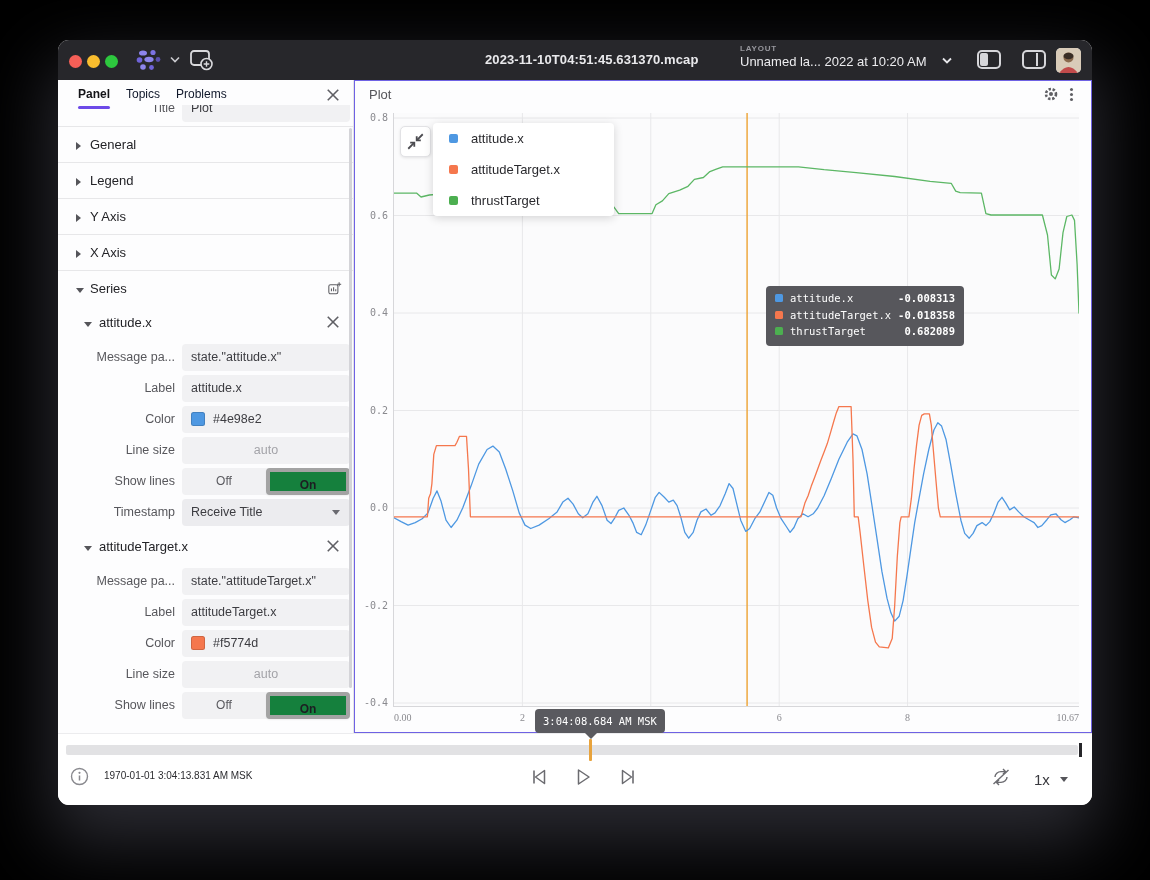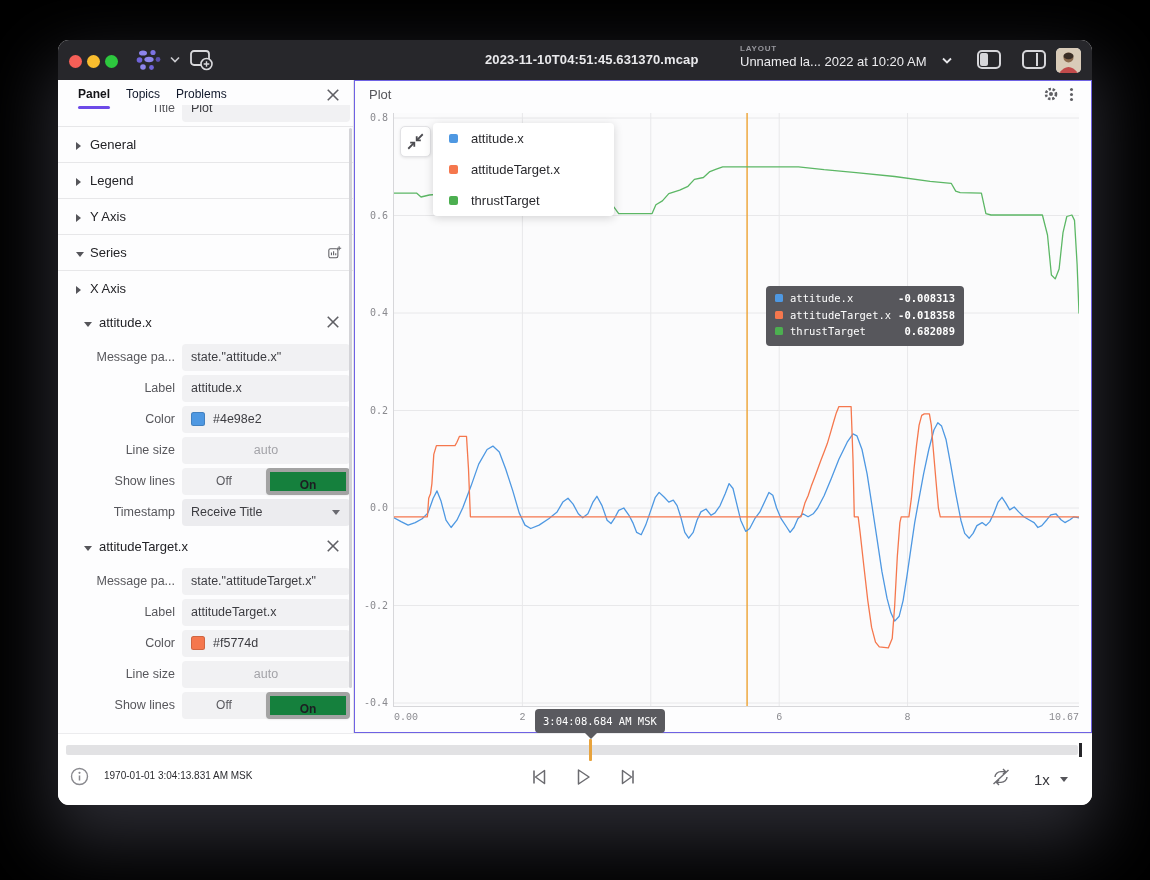--- a/index.html
+++ b/index.html
@@ -58,21 +58,21 @@
   .plot-panel{position:absolute;left:296px;top:40px;width:738px;height:653px;box-sizing:border-box;border:1.5px solid #6f62e4;background:#fdfdfe;}
   .panel-header{position:relative;height:26px;}
   .panel-title{position:absolute;left:14px;top:6px;font-size:13px;color:#55555a;}
   .ph-gear{position:absolute;right:32px;top:5px;}
   .ph-dots{position:absolute;right:13px;top:5px;width:14px;height:16px;}
   .ph-dots span{display:block;width:3px;height:3px;border-radius:50%;background:#5f5f64;margin:2px auto;}
   #y-labels{position:absolute;left:0;top:32px;width:35px;height:593px;}
   #y-labels div{position:absolute;right:2px;font-family:"DejaVu Sans Mono",monospace;font-size:10px;color:#8a8a8f;}
   #chart-wrap{position:absolute;left:38px;top:32px;width:686px;height:594px;border-left:1px solid #d7d7da;border-bottom:1px solid #d7d7da;box-sizing:border-box;background:#fbfbfc;}
   #x-labels{position:absolute;left:39px;top:631px;width:685px;height:14px;}
-  #x-labels div{position:absolute;top:0;font-family:Liberation Mono, monospace;font-size:10px;color:#8a8a8f;white-space:nowrap;}
+  #x-labels div{position:absolute;top:0;font-family:Liberation Serif, serif;font-size:10px;color:#8a8a8f;white-space:nowrap;}
   .collapse-btn{position:absolute;left:45px;top:45px;width:29px;height:29px;background:#fff;border:1px solid #e2e2e5;border-radius:5px;box-shadow:0 1px 3px rgba(0,0,0,.10);}
   .legend-overlay{position:absolute;left:78px;top:42px;width:181px;height:93px;background:#fff;border-radius:4px;box-shadow:0 2px 10px rgba(0,0,0,.16);}
   .legend-row{position:relative;height:31px;}
   .legend-swatch{position:absolute;left:16px;top:11px;width:9px;height:9px;border-radius:2px;}
   .legend-label{position:absolute;left:38px;top:8px;font-size:13px;color:#2a2a2e;}
   .hover-tip{position:absolute;left:411px;top:205px;width:198px;height:60px;background:#57575c;border-radius:4px;padding:5px 9px;box-sizing:border-box;}
   .ht-row{position:relative;height:16.5px;font-family:"DejaVu Sans Mono",monospace;font-size:10.5px;color:#fff;}
   .ht-swatch{position:absolute;left:0;top:3px;width:8px;height:8px;border-radius:1.5px;}
   .ht-label{position:absolute;left:15px;top:1px;}
   .ht-val{position:absolute;right:0;top:1px;font-weight:700;}
@@ -164,34 +164,34 @@
     </div>
     <div class="sb-section">
       <span class="caret caret-r"></span>
       <span class="sec-label">Legend</span>
     </div>
     <div class="sb-section">
       <span class="caret caret-r"></span>
       <span class="sec-label">Y Axis</span>
     </div>
     <div class="sb-section">
+      <span class="caret caret-r"></span>
+      <span class="sec-label">X Axis</span>
+    </div>
+    <div class="sb-section">
       <span class="caret caret-d"></span>
       <span class="sec-label">Series</span>
       <svg class="x-btn" style="top:10px;right:11px" width="17" height="16" viewBox="0 0 17 16">
         <rect x="1" y="4" width="11" height="11" rx="2" fill="none" stroke="#5f5f64" stroke-width="1.3"></rect>
         <line x1="4.2" y1="12" x2="4.2" y2="8.5" stroke="#5f5f64" stroke-width="1.3"></line>
         <line x1="6.8" y1="12" x2="6.8" y2="7" stroke="#5f5f64" stroke-width="1.3"></line>
         <line x1="9.4" y1="12" x2="9.4" y2="9.5" stroke="#5f5f64" stroke-width="1.3"></line>
         <line x1="13.5" y1="1" x2="13.5" y2="6" stroke="#5f5f64" stroke-width="1.3"></line>
         <line x1="11" y1="3.5" x2="16" y2="3.5" stroke="#5f5f64" stroke-width="1.3"></line>
       </svg>
-    </div>
-    <div class="sb-section">
-      <span class="caret caret-r"></span>
-      <span class="sec-label">X Axis</span>
     </div>
 
     <div class="series-hdr">
       <span class="caret caret-d"></span>
       <span class="sh-label">attitude.x</span>
       <svg class="x-btn" width="12" height="12" viewBox="0 0 12 12">
           <line x1="1.5" y1="1.5" x2="10.5" y2="10.5" stroke="#5f5f64" stroke-width="1.3"></line>
           <line x1="10.5" y1="1.5" x2="1.5" y2="10.5" stroke="#5f5f64" stroke-width="1.3"></line>
         </svg>
     </div>

